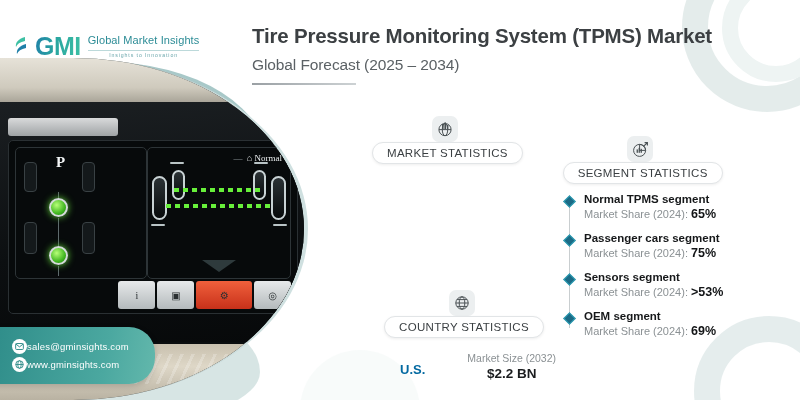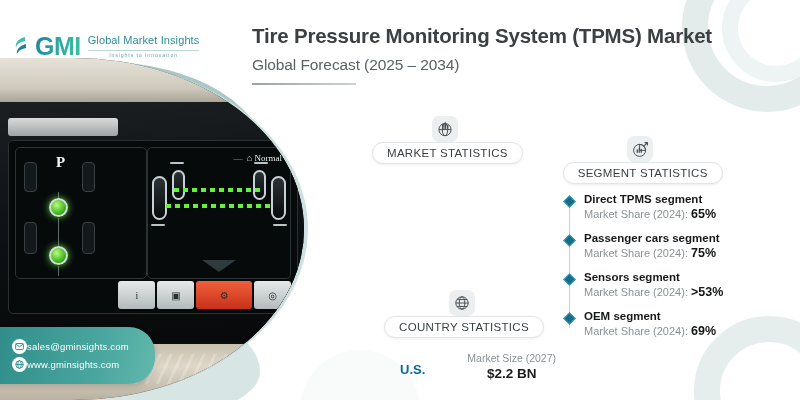--- a/index.html
+++ b/index.html
@@ -393,21 +393,21 @@
         <rect x="6.6" y="6.8" width="1.3" height="5" fill="#4a5154" stroke="none"></rect>
         <rect x="8.6" y="7.8" width="1.3" height="4" fill="#4a5154" stroke="none"></rect>
         <path d="M11.5 5.4 L15 2" stroke-width="1.1"></path>
         <path d="M12.6 1.6 L15.4 1.6 L15.4 4.4" stroke-width="1.1"></path>
       </svg>
     </span>
     <span class="head-pill">SEGMENT STATISTICS</span>
   </div>
   <div class="tl">
     <div class="item">
-      <div class="seg-name">Direct TPMS segment</div>
+      <div class="seg-name">Normal TPMS segment</div>
       <div class="seg-share">
         <span>Market Share (2024): </span><b>65%</b>
       </div>
     </div>
     <div class="item">
       <div class="seg-name">Passenger cars segment</div>
       <div class="seg-share">
         <span>Market Share (2024): </span><b>75%</b>
       </div>
     </div>
@@ -435,21 +435,21 @@
         <line x1="1.8" y1="8" x2="14.2" y2="8"></line>
         <line x1="3" y1="4.6" x2="13" y2="4.6"></line>
         <line x1="3" y1="11.4" x2="13" y2="11.4"></line>
       </svg>
     </span>
     <span class="head-pill">COUNTRY STATISTICS</span>
   </div>
   <div id="country-body">
     <div id="country-name">U.S.</div>
     <div id="country-metric">
-      <div class="lbl">Market Size (2027)</div>
+      <div class="lbl">Market Size (2032)</div>
       <div class="val">$2.2 BN</div>
     </div>
   </div>
 </div>
 
 <div id="contact">
   <div class="crow">
     <span class="cico">
       <svg width="9" height="7" viewBox="0 0 10 8" fill="none" stroke="#2d8b88" stroke-width="1.1">
         <rect x="0.6" y="0.6" width="8.8" height="6.8" rx="1"></rect>

